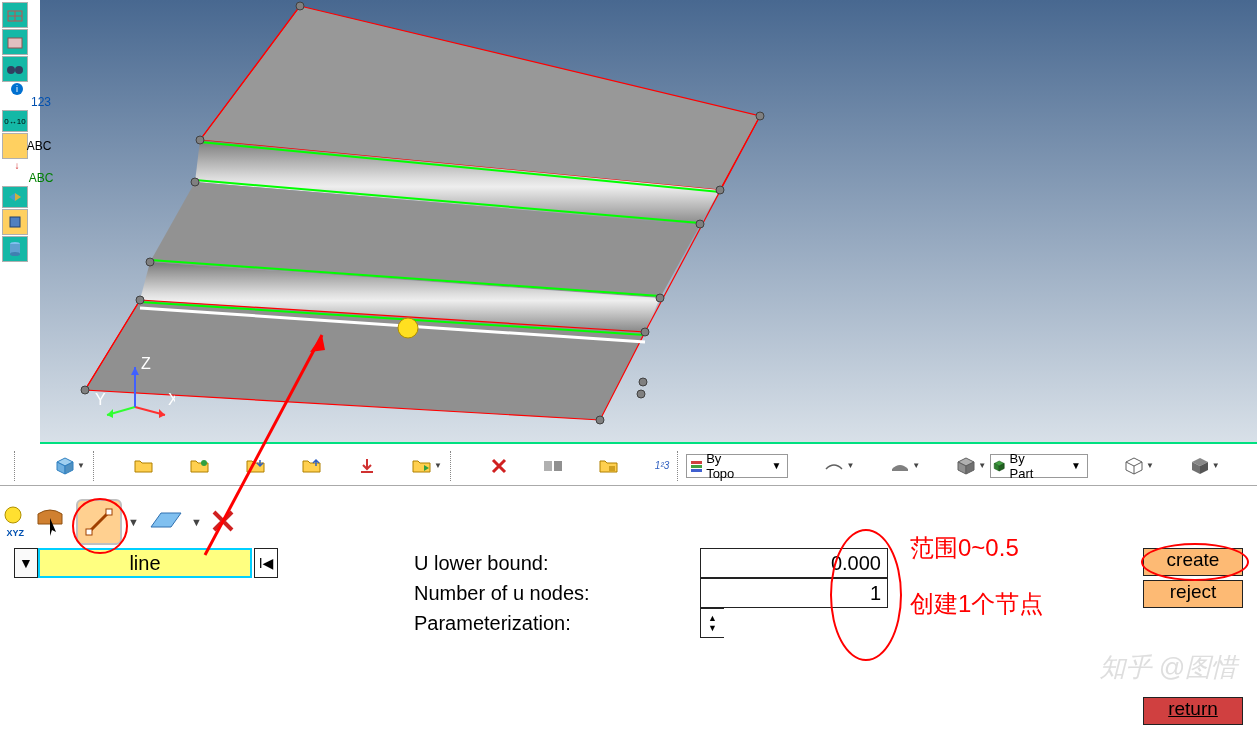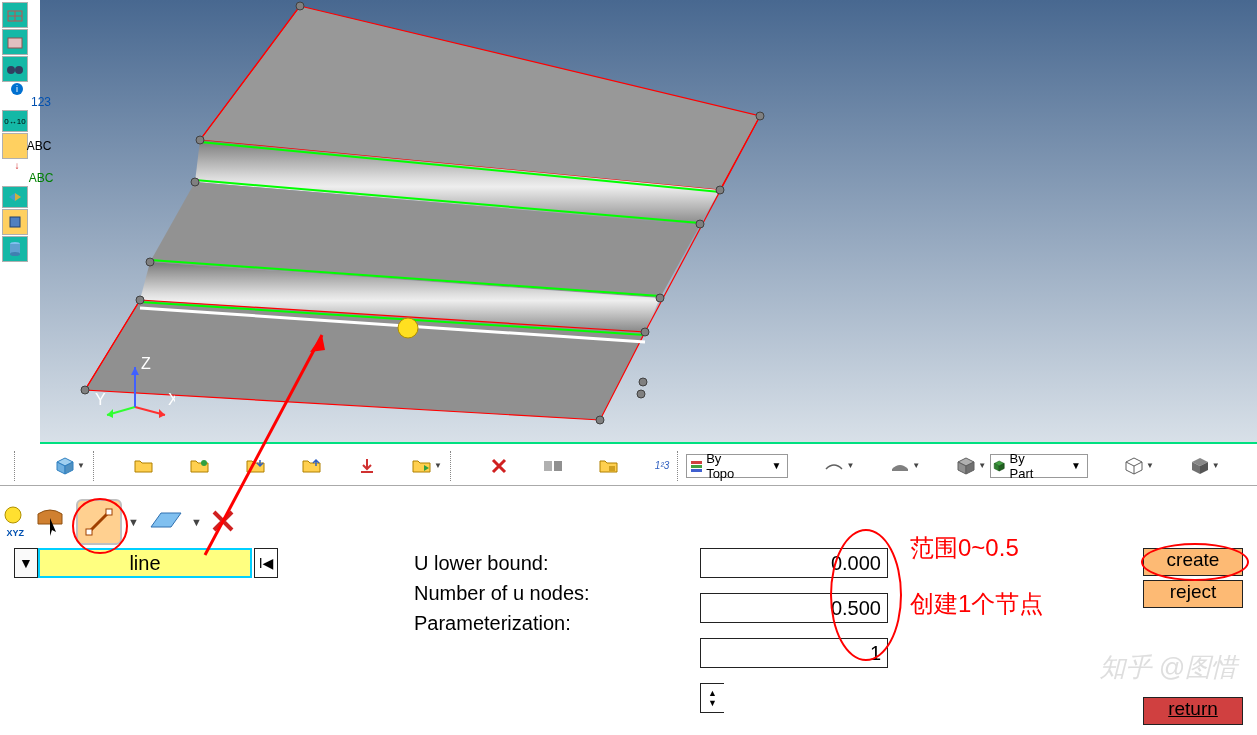--- a/index.html
+++ b/index.html
@@ -160,21 +160,21 @@
     top: 548px;
     font-size: 20px;
     line-height: 30px;
   }
   .param-inputs {
     position: absolute;
     left: 700px;
     top: 548px;
     display: flex;
     flex-direction: column;
-    gap: 15px;
+    gap: 0;
   }
   .pin {
     width: 188px;
     height: 30px;
     border: 1px solid #222;
     box-sizing: border-box;
     text-align: right;
     padding-right: 6px;
     font-size: 20px;
     line-height: 28px;
@@ -584,21 +584,20 @@
 </div>
 
 <div class="param-labels">
   <div>U lower bound:</div>
   <div>Number of u nodes:</div>
   <div>Parameterization:</div>
 </div>
 
 <div class="param-inputs">
   <div class="pin">0.000</div>
-  <div class="pin">0.500</div>
   <div class="pin">1</div>
   <div class="param-select">
     <div class="spin">▲<br>▼</div>
   </div>
 </div>
 
 <div class="action-buttons">
   <div class="actbtn">create</div>
   <div class="actbtn">reject</div>
 </div>

